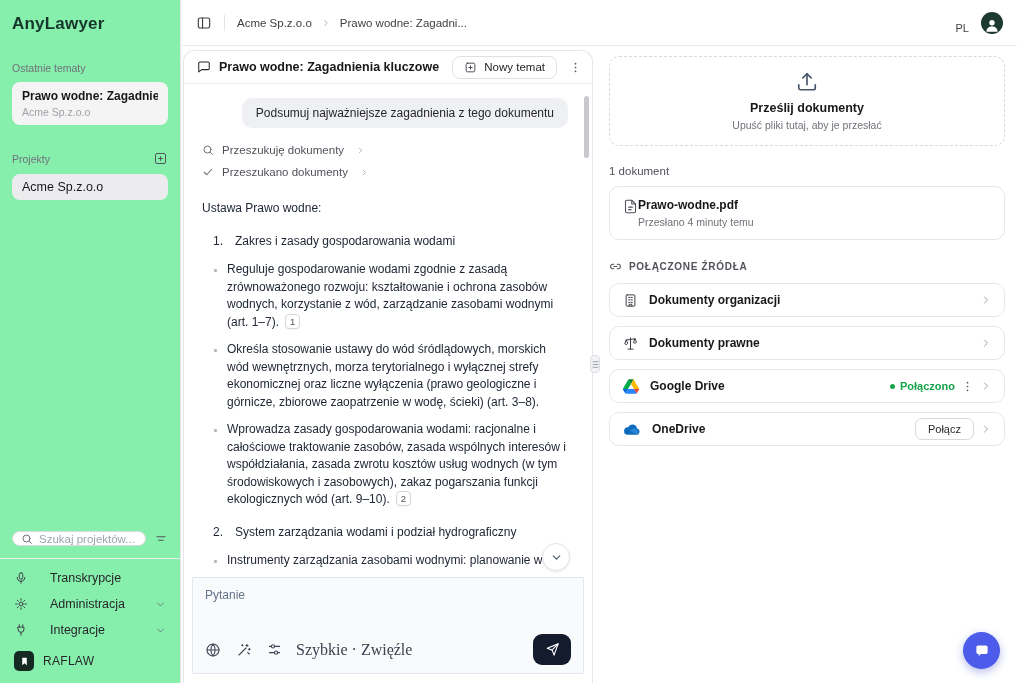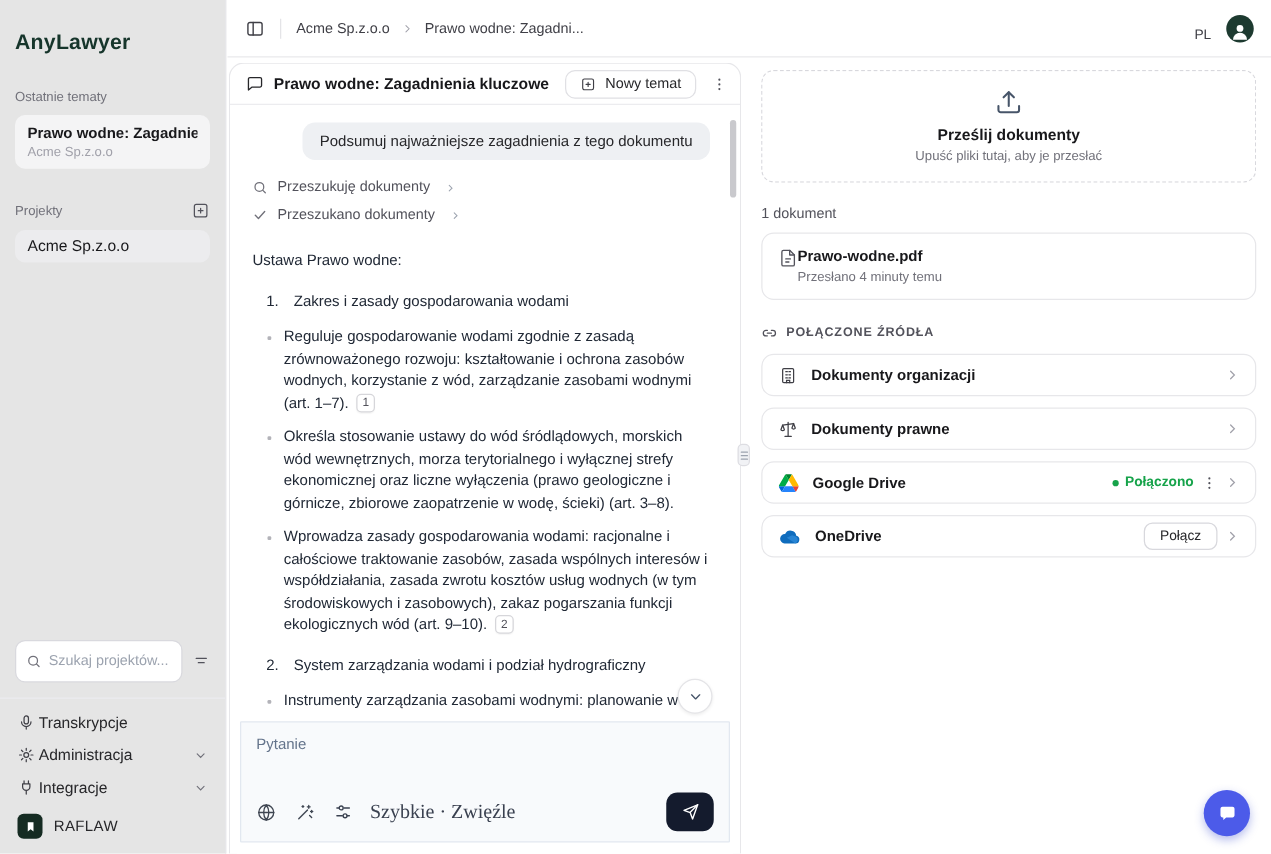--- a/index.html
+++ b/index.html
@@ -8,42 +8,42 @@
     font-family:"Liberation Sans", sans-serif;
     background:#ffffff; color:#27272a;
     position:relative; overflow:hidden;
     -webkit-font-smoothing:antialiased;
   }
   svg { display:block; }
 
   
   .sidebar {
     position:absolute; left:0; top:0; width:181px; height:683px;
-    border-right:1px solid #e7e7ea; background:#e5e5e5;
-    display:flex; flex-direction:column; padding:24px 12px 12px;
+    border-right:1px solid #e7e7ea; background:#86efac;
+    display:flex; flex-direction:column; padding:14px 12px 12px;
   }
   .logo { font-size:17px; font-weight:700; color:#16352b; letter-spacing:.2px; cursor:pointer; }
   .side-label { font-size:10.5px; color:#71717a; margin-top:28px; margin-bottom:8px; }
   .recent-item { background:#f4f4f5; border-radius:8px; padding:7px 10px; cursor:pointer; }
   .recent-item .t { font-size:12px; font-weight:600; color:#18181b; white-space:nowrap; overflow:hidden; }
   .recent-item .s { font-size:10.5px; color:#a1a1aa; margin-top:3px; }
   .projects-row { display:flex; align-items:center; justify-content:space-between; margin-top:26px; margin-bottom:8px; }
   .projects-row .side-label { margin:0; }
   .icon-btn { background:none; border:none; cursor:pointer; color:#52525b; padding:0; display:flex; align-items:center; }
   .project-item { background:#ececee; border-radius:8px; padding:6px 10px; font-size:12.5px; color:#18181b; cursor:pointer; }
   .side-bottom { margin-top:auto; }
   .search-row { display:flex; align-items:center; gap:8px; }
   .search-box {
     flex:1; display:flex; align-items:center; gap:6px;
-    border:1px solid #d9d9de; border-radius:8px; height:34px; padding:0 8px; background:#fff;
+    border:1px solid #d9d9de; border-radius:8px; height:15px; padding:0 8px; background:#fff;
   }
   .search-box input { border:none; outline:none; width:100%; font-size:11.5px; font-family:inherit; color:#27272a; background:transparent; }
   .search-box input::placeholder { color:#9ca3af; }
   .side-divider { height:1px; background:#ececef; margin:12px -12px 6px; }
-  .nav-item { display:flex; align-items:center; gap:3px; padding:6px 2px; font-size:12.5px; color:#27272a; cursor:pointer; border-radius:6px; }
+  .nav-item { display:flex; align-items:center; gap:22px; padding:6px 2px; font-size:12.5px; color:#27272a; cursor:pointer; border-radius:6px; }
   .nav-item .grow { flex:1; }
   .nav-item .nico { color:#3f3f46; }
   .nav-item .chev { color:#71717a; }
   .ws-row { display:flex; align-items:center; gap:9px; padding:8px 2px 0; cursor:pointer; }
   .ws-icon { width:20px; height:20px; border-radius:5px; background:#152b22; display:flex; align-items:center; justify-content:center; }
   .ws-name { font-size:12px; font-weight:500; color:#27272a; letter-spacing:.3px; }
 
   
   .topbar {
     position:absolute; left:182px; top:0; width:835px; height:46px;

